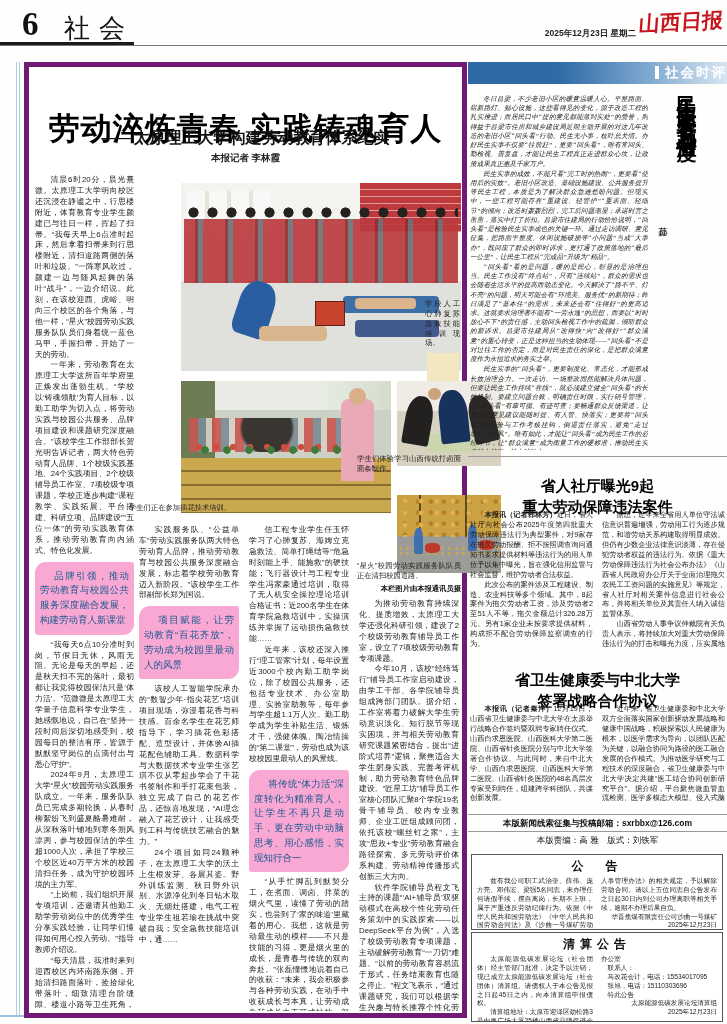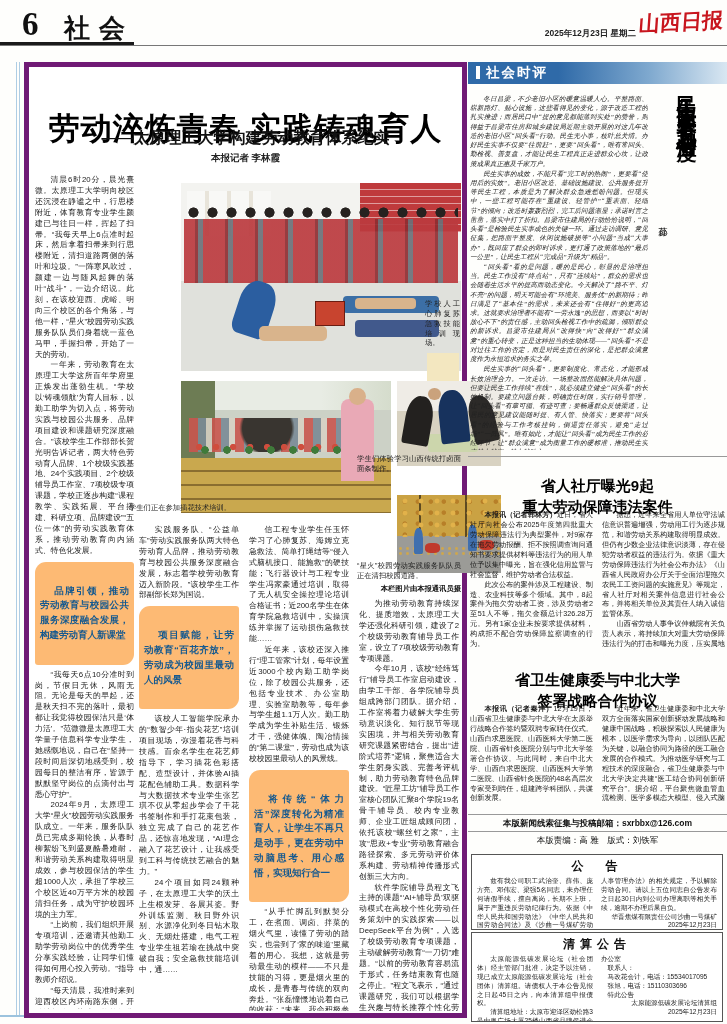--- a/index.html
+++ b/index.html
@@ -1,21 +1,21 @@
 <!DOCTYPE html>
 <html><head>
 <meta charset="utf-8">
 <style>
   html,body{margin:0;padding:0;background:#e9e9e9;}
   .page{position:relative;width:727px;height:1024px;background:#fefefc;margin:0 auto;
         font-family:"Liberation Sans","DejaVu Sans",sans-serif;color:#111;overflow:hidden;}
   .abs{position:absolute;}
   
   .pagenum{left:22px;top:6px;font-family:"Liberation Serif","DejaVu Serif",serif;font-size:33px;font-weight:700;}
-  .secname{left:64px;top:11px;font-size:26px;font-weight:700;letter-spacing:9px;}
+  .secname{left:64px;top:11px;font-size:26px;font-weight:400;letter-spacing:9px;}
   .hrule-thin{top:45px;left:0;width:727px;height:1px;background:#777;}
   .hrule-thick{top:42px;left:0;width:134px;height:3px;background:#1a1a1a;}
   .hdate{right:91px;top:28px;font-size:8.5px;font-weight:700;color:#222;}
   .masthead{right:4px;top:8px;font-family:"Liberation Serif","DejaVu Serif",serif;font-size:21px;
             font-weight:900;color:#c8161e;transform:skewX(-7deg) rotate(-3deg);letter-spacing:0px;}
   
   .dline1{left:16px;top:62px;width:1px;height:953px;background:#aecde4;}
   .dline2{left:19px;top:62px;width:1px;height:953px;background:#aecde4;}
   .vmid{left:463px;top:62px;width:1px;height:953px;background:#aecde4;}
   .bottomrule{left:0;top:1015px;width:462px;height:2px;background:#9cc3de;}
@@ -24,21 +24,21 @@
   .headline{left:0;top:20px;width:100%;text-align:center;font-size:31px;font-weight:900;letter-spacing:1px;color:#000;}
   .deck{left:0;top:61px;width:100%;text-align:center;font-family:"Liberation Serif","DejaVu Serif",serif;
         font-size:16px;font-weight:700;color:#111;}
   .byline{left:0;top:85px;width:100%;text-align:center;font-size:9.5px;font-weight:700;color:#222;}
   .col{position:absolute;font-size:7.8px;line-height:1.4;text-align:justify;overflow:hidden;color:#1a1a1a;}
   .col1{left:6px;top:108px;width:99px;height:834px;}
   .col2{left:110px;top:458px;width:100px;height:486px;}
   .col3{left:220px;top:458px;width:100px;height:486px;}
   .col4{left:330px;top:532px;width:100px;height:412px;}
   .para{margin:0;text-indent:2em;}
-  .subbox{margin:5px 0;padding:22px 5px;background:#fdba74;color:#15598f;font-weight:700;
+  .subbox{margin:5px 0;padding:7px 5px;background:#f9a8d4;color:#15598f;font-weight:400;
           font-size:9.5px;line-height:1.55;border-radius:11px 3px 11px 3px;text-indent:1.5em;}
   
   .photo{position:absolute;overflow:hidden;background:#ddd;}
   .ph1{left:112px;top:100px;width:280px;height:188px;background:linear-gradient(#f3f3f0 0 52%,#e0e1dc 52% 100%);}
   .ph1-banner{right:0;top:0;width:36%;height:26%;background:#bf3a3c;
      background-image:repeating-linear-gradient(0deg,rgba(255,255,255,.5) 0 1px,transparent 1px 7px);}
   .ph1-posters{left:2%;top:4%;width:30%;height:24%;background:repeating-linear-gradient(90deg,#f8f8f6 0 18px,#e8e4da 18px 22px);}
   .ph1-crowdheads{left:1%;top:12%;right:1%;height:14px;
      background:radial-gradient(circle at 50% 50%,#262220 42%,transparent 46%);background-size:19px 13px;background-repeat:repeat-x;}
   .ph1-crowd{left:1%;top:19%;right:1%;height:34%;
@@ -83,21 +83,21 @@
   .cap{position:absolute;font-size:7.3px;line-height:1.35;color:#222;text-align:justify;}
   .cap1{left:396px;top:232px;width:35px;}
   .cream{left:398px;top:286px;width:32px;height:34px;background:#f3e7c0;}
   .cap2{left:100px;top:436px;width:200px;}
   .cap3{left:328px;top:387px;width:104px;}
   .cap4{left:328px;top:494px;width:104px;}
   .credit{left:328px;top:517px;width:104px;font-weight:700;text-align:right;font-size:7.3px;color:#111;}
   
   .sidebar{left:468px;top:62px;width:259px;height:962px;}
   .kicker{left:0;top:0;width:259px;height:22px;background:linear-gradient(90deg,#2f6aa8 0 35%,#7fa9cf 70%,#d9e7f2);
-          color:#fff;font-size:13.5px;font-weight:700;line-height:22px;letter-spacing:2px;}
+          color:#fff;font-size:13.5px;font-weight:700;line-height:22px;letter-spacing:2px;text-align:right;}
   .kicker .tick{display:inline-block;width:4px;height:13px;background:#fff;margin:0 6px 0 8px;vertical-align:-2px;}
   .combody{left:2px;top:32px;width:178px;height:356px;overflow:hidden;
            font-family:"Liberation Serif","DejaVu Serif",serif;font-style:italic;
            font-size:6.6px;line-height:1.4;text-align:justify;color:#222;}
   .combody .para{margin:0 0 1px 0;}
   .vhead{left:206px;top:18px;height:400px;writing-mode:vertical-rl;
          font-family:"Liberation Serif","DejaVu Serif",serif;font-size:20px;font-weight:900;
          letter-spacing:3px;color:#000;}
   .vauthor{left:188px;top:158px;height:40px;writing-mode:vertical-rl;font-size:9px;color:#222;}
   .rule1{left:0;top:394px;width:259px;height:1px;background:#999;}
@@ -187,35 +187,35 @@
       <div class="abs ph4-b2"></div>
     </figure>
     <div class="cap cap4">“星火”校园劳动实践服务队队员正在清扫校园道路。</div>
     <div class="abs credit">本栏图片由本报通讯员摄</div>
 
     <div class="col col1">
       <p class="para">清晨6时20分，晨光熹微。太原理工大学明向校区还沉浸在静谧之中，行思楼附近，体育教育专业学生颜建已与往日一样，挥起了扫帚。“我每天早上6点准时起床，然后拿着扫帚来到行思楼附近，清扫道路两侧的落叶和垃圾。”一阵寒风吹过，颜建一边与随风起舞的落叶“战斗”，一边介绍说。此刻，在该校迎西、虎峪、明向三个校区的各个角落，与他一样，“星火”校园劳动实践服务队队员们身着统一蓝色马甲，手握扫帚，开始了一天的劳动。</p>
       <p class="para">一年来，劳动教育在太原理工大学这所百年学府里正焕发出蓬勃生机。“学校以‘铸魂领航’为育人目标，以勤工助学为切入点，将劳动实践与校园公共服务、品牌项目建设和课题研究深度融合。”该校学生工作部部长贺光明告诉记者，两大特色劳动育人品牌、1个校级实践基地、24个实践项目、2个校级辅导员工作室、7项校级专项课题，学校正逐步构建“课程教学、实践拓展、平台搭建、科研立项、品牌建设”“五位一体”的劳动实践教育体系，推动劳动教育向内涵式、特色化发展。</p>
       <div class="subbox">品牌引领，推动劳动教育与校园公共服务深度融合发展，构建劳动育人新课堂</div>
       <p class="para">“我每天6点10分准时到岗，节假日无休，风雨无阻。无论是每天的早起，还是秋天扫不完的落叶，最初都让我觉得校园保洁只是‘体力活’。”范微微是太原理工大学量子信息科学专业学生，她感慨地说，自己在“坚持一段时间后深切地感受到，校园每日的整洁有序，皆源于默默坚守岗位的点滴付出与悉心守护”。</p>
-      <p class="para">2024年9月，太原理工大学“星火”校园劳动实践服务队成立。一年来，服务队队员已完成多期轮换，从春时柳絮纷飞到盛夏酷暑难耐，和谐劳动关系构建取得明显成效，参与校园保洁的学生超1000人次，承担了学校三个校区近40万平方米的校园清扫任务，成为守护校园环境的主力军。</p>
+      <p class="para">2024年9月，太原理工大学“星火”校园劳动实践服务队成立。一年来，服务队队员已完成多期轮换，从春时柳絮纷飞到盛夏酷暑难耐，从深秋落叶铺地到寒冬朔风凛冽，参与校园保洁的学生超1000人次，承担了学校三个校区近40万平方米的校园清扫任务，成为守护校园环境的主力军。</p>
       <p class="para">“上岗前，我们组织开展专项培训，还邀请其他勤工助学劳动岗位中的优秀学生分享实践经验，让同学们懂得如何用心投入劳动。”指导教师介绍说。</p>
       <p class="para">“每天清晨，我准时来到迎西校区内环南路东侧，开始清扫路面落叶，捡拾绿化带落叶，细致清理台阶缝隙、楼道小路等卫生死角，直至7点10分结束。每当看到师生们走过自己清扫干净的路面，我心中便涌起满满的踏实与成就感。”该校汉语教育专业学生说。</p>
 
     </div>
 
     <div class="col col2">
       <p class="para">实践服务队、“公益单车”劳动实践服务队两大特色劳动育人品牌，推动劳动教育与校园公共服务深度融合发展，标志着学校劳动教育迈入新阶段。”该校学生工作部副部长郑为国说。</p>
       <div class="subbox">项目赋能，让劳动教育“百花齐放”，劳动成为校园里最动人的风景</div>
       <p class="para">该校人工智能学院承办的“数智少年·指尖花艺”培训项目现场，弥漫着花香与科技感。百余名学生在花艺师指导下，学习插花色彩搭配、造型设计，并体验AI插花配色辅助工具。数据科学与大数据技术专业学生张艺琪不仅从零起步学会了干花书签制作和手打花束包装，独立完成了自己的花艺作品，还惊喜地发现，“AI理念融入了花艺设计，让我感受到工科与传统技艺融合的魅力。”</p>
       <p class="para">24个项目如同24颗种子，在太原理工大学的沃土上生根发芽、各展其姿。野外训练监测、秋日野外识别、水源净化到冬日钻木取火、无烟灶搭建，电气工程专业学生祖若瑜在挑战中突破自我；安全急救技能培训中，通……</p>
     </div>
 
     <div class="col col3">
-      <p class="para">信工程专业学生任玉怀学习了心肺复苏、海姆立克急救法、简单打绳结等“侵入式脑机接口、能施救”的硬技能；飞行器设计与工程专业学生冯家豪通过培训，取得了无人机安全操控理论培训合格证书；近200名学生在体育学院急救培训中，实操演练并掌握了运动损伤急救技能……</p>
+      <p class="para">信工程专业学生任玉怀学习了心肺复苏、海姆立克急救法、简单打绳结等“危急时刻能上手、能施救”的硬技能；飞行器设计与工程专业学生冯家豪通过培训，取得了无人机安全操控理论培训合格证书；近200名学生在体育学院急救培训中，实操演练并掌握了运动损伤急救技能……</p>
       <p class="para">近年来，该校还深入推行“理工管家”计划，每年设置近3000个校内勤工助学岗位，除了校园公共服务，还包括专业技术、办公室助理、实验室助教等，每年参与学生超1.1万人次。勤工助学成为学生补贴生活、锻炼才干，强健体魄、陶冶情操的“第二课堂”，劳动也成为该校校园里最动人的风景线。</p>
       <div class="subbox">将传统“体力活”深度转化为精准育人，让学生不再只是动手，更在劳动中动脑思考、用心感悟，实现知行合一</div>
       <p class="para">“从手忙脚乱到默契分工，在煮面、调卤、拌菜的烟火气里，读懂了劳动的踏实，也尝到了‘家的味道’里藏着的用心。我想，这就是劳动最生动的模样——不只是技能的习得，更是烟火里的成长，是青春与传统的双向奔赴。”张磊憧憬地说着自己的收获：“未来，我会积极参与各种劳动实践，在动手中收获成长与本真，让劳动成为我成长中不可或缺的一部分。”</p>
 
     </div>
 
     <div class="col col4">
       <p class="para">为推动劳动教育持续深化、提质增效，太原理工大学还强化科研引领，建设了2个校级劳动教育辅导员工作室，设立了7项校级劳动教育专项课题。</p>
       <p class="para">今年10月，该校“经纬笃行”辅导员工作室启动建设，由学工干部、各学院辅导员组成跨部门团队。据介绍，工作室将着力破解大学生劳动意识淡化、知行脱节等现实困境，并与相关劳动教育研究课题紧密结合，提出“进阶式培养”逻辑，聚焦适合大学生躬身实践、完善考评机制，助力劳动教育特色品牌建设。“匠星工坊”辅导员工作室核心团队汇聚8个学院19名骨干辅导员、校内专业教师、企业工匠组成顾问团，依托该校“螺丝钉之家”，主攻“思政+专业”劳动教育融合路径探索、多元劳动评价体系构建、劳动精神传播形式创新三大方向。</p>
       <p class="para">软件学院辅导员程文飞主持的课题“‘AI+辅导员’双驱动模式在高校个性化劳动任务策划中的实践探索——以DeepSeek平台为例”，入选了校级劳动教育专项课题，主动破解劳动教育“一刀切”难题。“以前的劳动教育容易流于形式，任务结束教育也随之停止。”程文飞表示，“通过课题研究，我们可以根据学生兴趣与特长推荐个性化劳动任务，在科学理论引导下，将传统‘体力活’深度转化为精准育人。这种模式让学生不再只是动手，更在劳动中动脑思考、用心感悟，实现知行合一。”</p>

